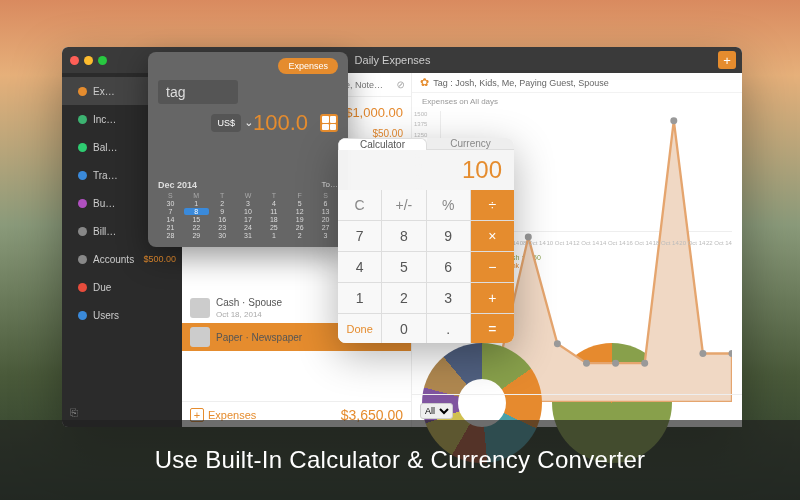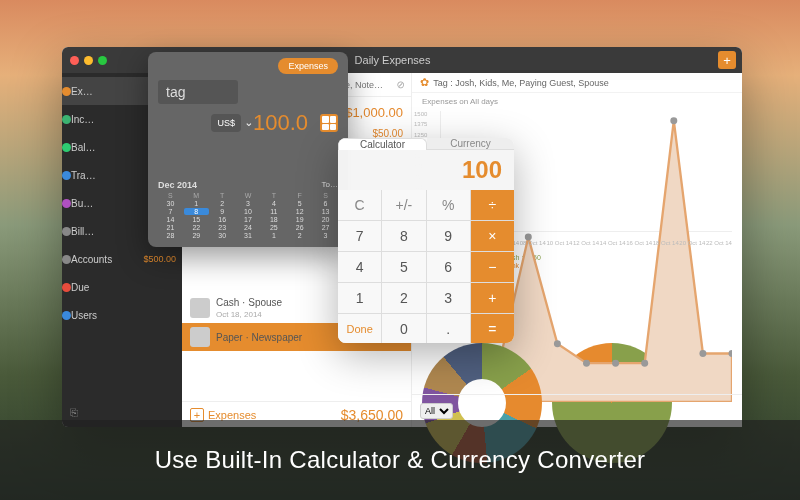--- a/index.html
+++ b/index.html
@@ -27,21 +27,21 @@
   }
   .traffic { display:flex; gap:5px; margin-left:8px;}
   .dot{width:9px;height:9px;border-radius:50%;}
   .dot.red{background:#ff5f57}.dot.yellow{background:#febc2e}.dot.green{background:#28c840}
   .title{flex:1;text-align:center;color:#ccc;font-size:11px;margin-left:-40px}
   .addbtn{width:18px;height:18px;background:#e58c2e;color:#fff;display:flex;align-items:center;justify-content:center;border-radius:3px;margin-right:6px;font-size:13px;}
   .sidebar{
     width:120px;background:#2b2b2b;margin-top:26px;color:#ccc;font-size:10px;
     display:flex;flex-direction:column;padding-top:4px;border-bottom-left-radius:6px;
   }
-  .sitem{display:flex;align-items:center;height:28px;padding-left:0;}
+  .sitem{display:flex;align-items:center;height:28px;padding-left:16px;gap:6px}
   .sitem .sdot{width:9px;height:9px;border-radius:50%}
   .sitem.sel{background:#444}
   .sbottom{margin-top:auto;padding:8px;color:#888}
   .center{
     width:230px;margin-top:26px;background:#fff;border-right:1px solid #eee;position:relative;
   }
   .searchbar{height:24px;display:flex;align-items:center;border-bottom:1px solid #eee;padding:0 6px;gap:4px}
   .searchbar input{border:none;flex:1;font-size:9px;outline:none;color:#666}
   .mag{font-size:10px;color:#aaa}
   .explist{padding:4px 0}
@@ -100,21 +100,21 @@
   .cal .calgrid .sel{background:#3a8adb;color:#fff;border-radius:2px}
 
   .calc-popover{
     position:absolute;top:138px;left:294px;width:176px;height:205px;
     background:rgba(245,245,245,.98);border-radius:8px;box-shadow:0 12px 40px rgba(0,0,0,.3);
     overflow:hidden;display:flex;flex-direction:column;margin-left:44px;
   }
   .ctabs{display:flex;height:22px;font-size:10px}
   .ctab{flex:1;display:flex;align-items:center;justify-content:center;color:#888;border-bottom:1px solid #ddd;background:#eee}
   .ctab.active{background:#fff;color:#555;border:1px solid #ddd;border-bottom:none;border-top-left-radius:6px;border-top-right-radius:6px}
-  .cdisplay{text-align:right;padding:6px 12px;font-size:24px;color:#e58c2e;font-weight:700}
+  .cdisplay{text-align:right;padding:6px 12px;font-size:24px;color:#e58c2e;font-weight:400}
   .ckeys{display:grid;grid-template-columns:repeat(4,1fr);grid-auto-rows:30px;flex:1;gap:1px;background:#ddd}
   .ck{background:#f8f8f8;display:flex;align-items:center;justify-content:center;font-size:14px;color:#555}
   .ck.op{background:#e58c2e;color:#fff}
   .ck.fn{color:#888}
   .ck.done{font-size:11px;color:#e58c2e}
 
   .caption{
     position:absolute;bottom:0;left:0;right:0;height:80px;
     background:rgba(30,30,30,.65);display:flex;align-items:center;justify-content:center;
     color:#fff;font-size:24px;font-weight:400;letter-spacing:.3px;

